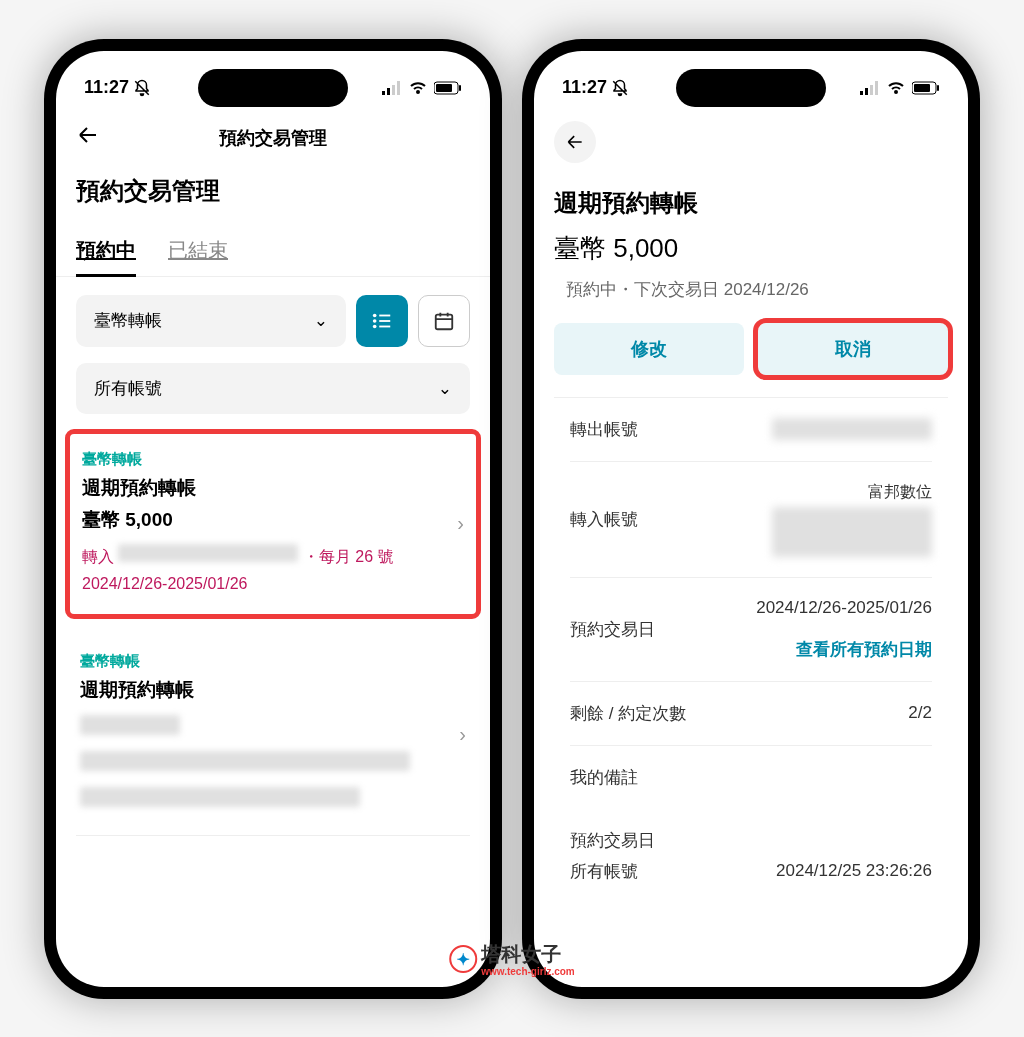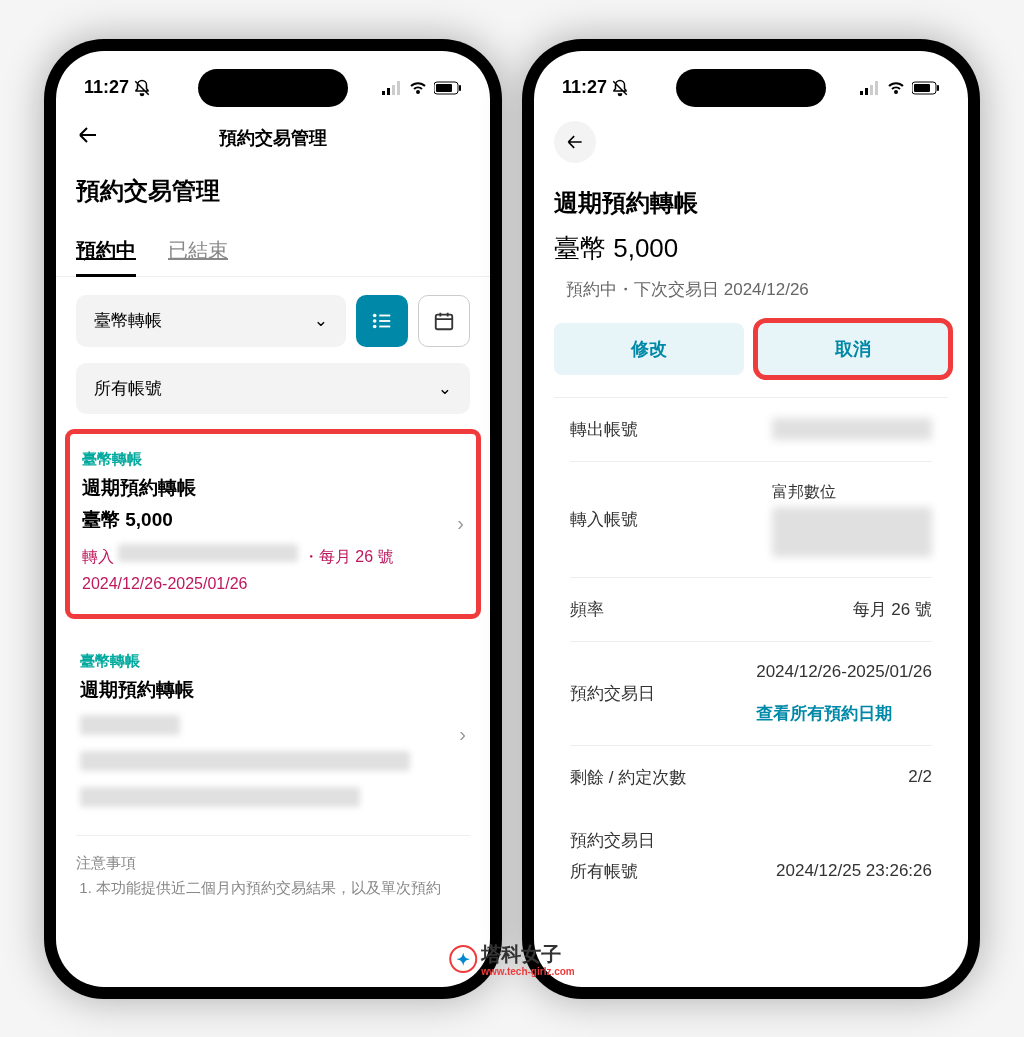--- a/index.html
+++ b/index.html
@@ -237,21 +237,21 @@
 .detail-row {
   display: flex;
   justify-content: space-between;
   align-items: center;
   padding: 20px 0;
   border-top: 1px solid #eee;
   font-size: 17px;
 }
 .detail-row:first-child { border-top: none; }
 .detail-label { color: #333; }
-.detail-value { color: #333; }
+.detail-value { color: #333; text-align: right; }
 .detail-value .link { color: #0088a8; font-weight: 600; display: block; margin-top: 20px; }
 .detail-value .sub { display: block; font-size: 16px; margin-bottom: 4px; }
 .blur-value {
   background: #e0e0e0;
   width: 160px;
   height: 22px;
   border-radius: 2px;
   filter: blur(4px);
 }
 .blur-value.tall { height: 50px; }
@@ -372,26 +372,20 @@
 
     <div class="card">
       <div class="card-tag">臺幣轉帳</div>
       <div class="card-title">週期預約轉帳</div>
       <div class="blur-block" style="width:100px;height:20px;margin:6px 0"></div>
       <div class="blur-block" style="width:330px;height:20px;margin:6px 0"></div>
       <div class="blur-block" style="width:280px;height:20px;margin:6px 0"></div>
       <span class="card-chevron chevron">›</span>
     </div>
 
-    <div class="notes">
-      <div class="notes-title">注意事項</div>
-      <ol>
-        <li>本功能提供近二個月內預約交易結果，以及單次預約</li>
-      </ol>
-    </div>
   </div>
 </div>
 
 <div class="phone">
   <div class="screen">
     <div class="notch"></div>
     <div class="status-bar">
       <div class="status-left">
         <span>11:27</span>
         <svg class="bell-icon" viewBox="0 0 24 24">
@@ -439,33 +433,33 @@
         <span class="blur-value"></span>
       </div>
       <div class="detail-row">
         <span class="detail-label">轉入帳號</span>
         <span class="detail-value">
           <span class="sub">富邦數位</span>
           <span class="blur-value tall" style="display:block"></span>
         </span>
       </div>
       <div class="detail-row">
-        <span class="detail-label">頻率</span>
-        <span class="detail-value">每月 26 號</span>
-      </div>
-      <div class="detail-row">
         <span class="detail-label">預約交易日</span>
         <span class="detail-value">
           <span>2024/12/26-2025/01/26</span>
           <span class="link">查看所有預約日期</span>
         </span>
       </div>
       <div class="detail-row">
         <span class="detail-label">剩餘 / 約定次數</span>
         <span class="detail-value">2/2</span>
+      </div>
+      <div class="detail-row">
+        <span class="detail-label">我的備註</span>
+        <span class="detail-value"></span>
       </div>
       <div class="detail-row" style="border:none;padding-bottom:4px">
         <span class="detail-label">預約交易日</span>
         <span class="detail-value"></span>
       </div>
       <div class="detail-row" style="border:none;padding-top:4px">
         <span class="detail-label">所有帳號</span>
         <span class="detail-value">2024/12/25 23:26:26</span>
       </div>
     </div>

